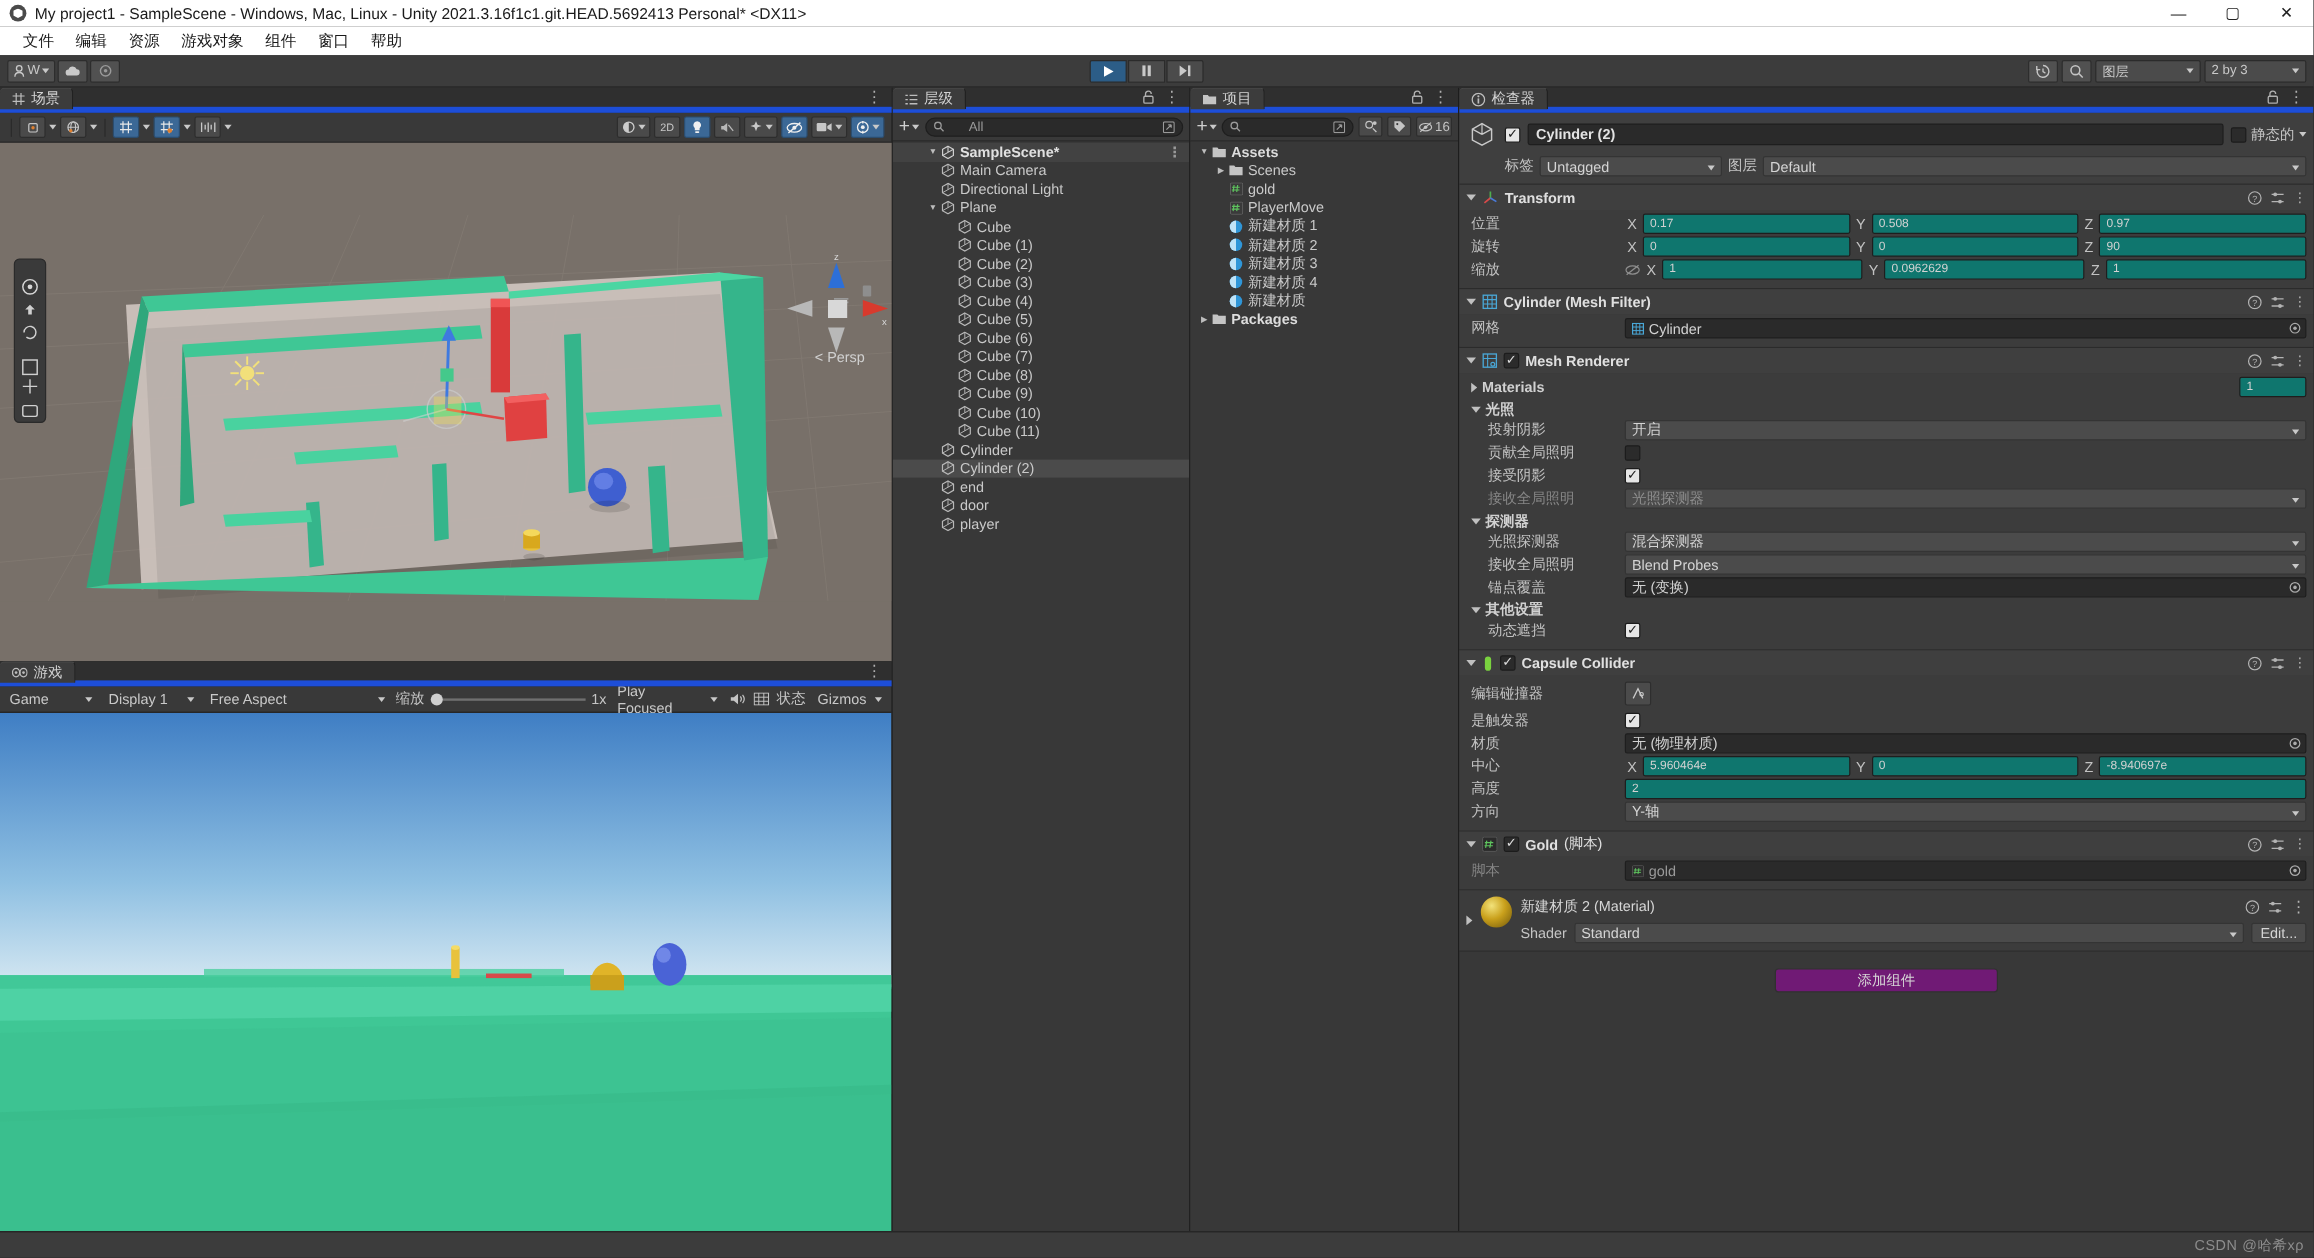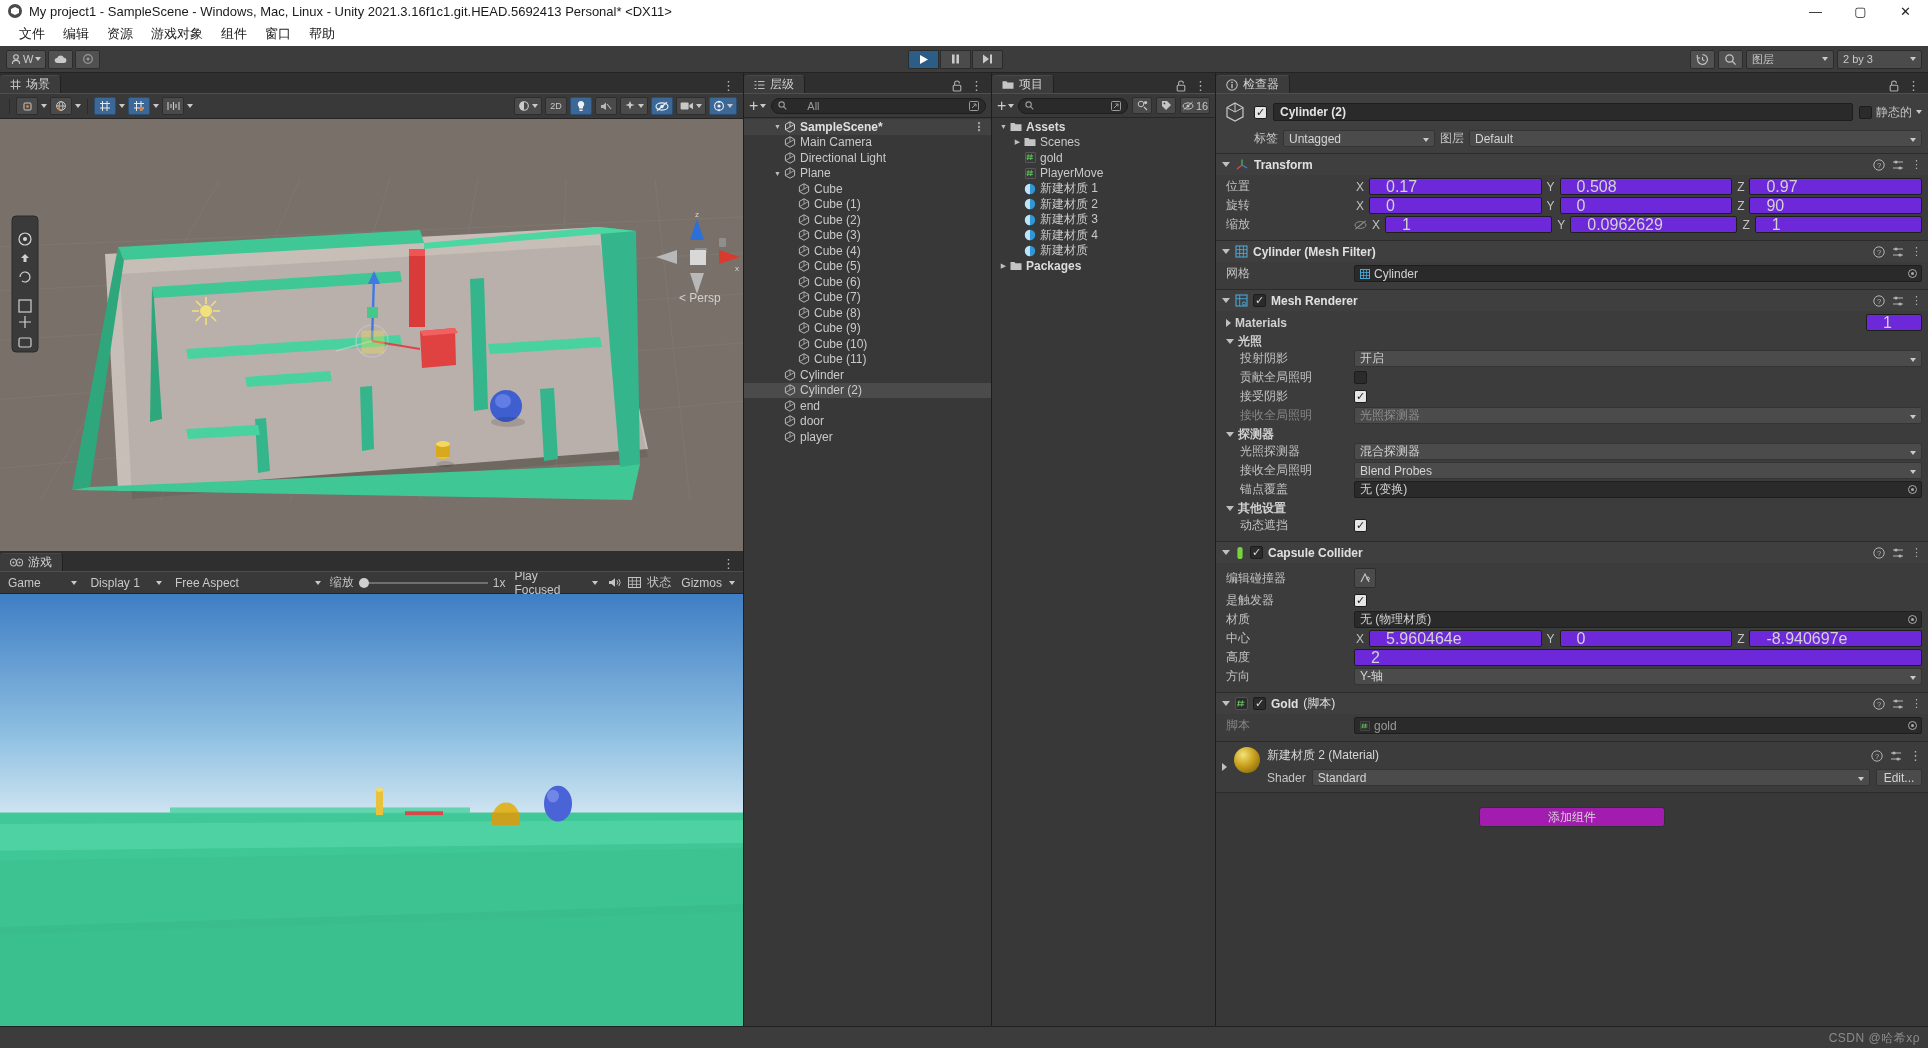--- a/index.html
+++ b/index.html
@@ -71,22 +71,22 @@
     display: flex; align-items: center; padding: 0 5px; font-size: 11px; gap: 10px; color: #c9c9c9;
   }
 
   
   .body { flex: 1; display: flex; background: #1f1f1f; min-height: 0; }
 
   
   .leftcol { width: 743px; display: flex; flex-direction: column; flex: 0 0 743px; min-height: 0; }
 
   .panel-tabbar {
-    height: 21px; background: #2f2f2f; display: flex; align-items: flex-end;
-    border-bottom: 1px solid #1d4ed8; position: relative;
+    height: 21px; background: #2f2f2f; display: flex; align-items: flex-start;
+    border-bottom: 5px solid #1d4ed8; position: relative;
   }
   .ptab {
     display: flex; align-items: center; gap: 5px; padding: 0 10px;
     background: #3c3c3c; font-size: 12px; color: #d2d2d2;
     border-top: 1px solid #484848; border-right: 1px solid #212121;
     border-radius: 4px 4px 0 0;
   }
   .ptab-icons { margin-left: auto; display: flex; align-items: center; gap: 8px; padding-right: 8px; color: #b0b0b0; font-size: 13px; }
 
   .scene-toolbar {
@@ -160,31 +160,31 @@
   .comp { border-bottom: 1px solid #2b2b2b; }
   .comp-head { height: 21px; background: #3f3f3f; display: flex; align-items: center; gap: 5px; padding: 0 6px; }
   .comp-head .ctitle { font-weight: bold; font-size: 12px; color: #e0e0e0; }
   .comp-head .cright { margin-left: auto; display: flex; align-items: center; gap: 7px; color: #b4b4b4; font-size: 11px; }
   .comp-body { padding: 3px 6px 5px 6px; background: #3c3c3c; }
   .frow { display: flex; align-items: center; min-height: 17px; margin-bottom: 2px; }
   .frow > .flbl { width: 132px; flex: 0 0 132px; font-size: 12px; color: #c2c2c2; padding-left: 4px; }
   .frow > .flbl.ind1 { padding-left: 18px; }
   .frow > .flbl.dim { color: #868686; }
   .fval { flex: 1; display: flex; align-items: center; gap: 3px; }
-  .numf { height: 17px; background: #6d28d9; border: 1px solid #1e1e1e; border-radius: 2px; display: flex; align-items: center; padding: 0 16px; font-size: 16px; color: #d2d2d2; overflow: hidden; white-space: nowrap; }
+  .numf { height: 17px; background: #0f766e; border: 1px solid #1e1e1e; border-radius: 2px; display: flex; align-items: center; padding: 0 5px; font-size: 10px; color: #d2d2d2; overflow: hidden; white-space: nowrap; }
   .axlbl { font-size: 12px; color: #c2c2c2; padding: 0 2px; }
   .objfield { flex: 1; height: 17px; background: #2a2a2a; border: 1px solid #1e1e1e; border-radius: 2px; display: flex; align-items: center; padding: 0 5px; gap: 4px; font-size: 12px; color: #d2d2d2; position: relative; }
   .objfield .circ { position: absolute; right: 4px; width: 9px; height: 9px; border-radius: 50%; border: 1.5px solid #aaa; }
   .objfield .circ::after { content:""; position:absolute; left:2px; top:2px; width:3px; height:3px; border-radius:50%; background:#aaa; }
   .foldrow { display: flex; align-items: center; gap: 4px; min-height: 17px; font-size: 12px; color: #d0d0d0; font-weight: bold; padding-left: 4px; }
   .tri { width: 0; height: 0; border-left: 4px solid transparent; border-right: 4px solid transparent; border-top: 5px solid #c0c0c0; }
   .tri.right { border-top: 4px solid transparent; border-bottom: 4px solid transparent; border-left: 5px solid #c0c0c0; border-right: none; }
   .edit-collider { width: 22px; height: 20px; background: #4b4b4b; border: 1px solid #2e2e2e; border-radius: 2px; display: flex; align-items: center; justify-content: center; }
   .mat-preview { width: 26px; height: 26px; border-radius: 50%; background: radial-gradient(circle at 35% 30%, #f2e27a 0%, #c9a01b 45%, #6f560c 100%); flex: 0 0 26px; }
-  .addcomp { margin: 14px auto 0 auto; width: 186px; height: 20px; background: #a21caf; border: 1px solid #303030; border-radius: 3px; display: flex; align-items: center; justify-content: center; font-size: 12px; color: #d6d6d6; }
+  .addcomp { margin: 14px auto 0 auto; width: 186px; height: 20px; background: #701a75; border: 1px solid #303030; border-radius: 3px; display: flex; align-items: center; justify-content: center; font-size: 12px; color: #d6d6d6; }
 
   
   .statusbar { height: 22px; background: #3c3c3c; border-top: 1px solid #222; display: flex; align-items: center; padding: 0 8px; flex: 0 0 22px; position: relative; }
   .watermark { position: absolute; right: 8px; bottom: 1px; font-size: 12px; color: #8c8c8c; letter-spacing: .5px; }
   svg { display: block; }
 </style>
 </head>
 <body>
 
 <div class="app">

